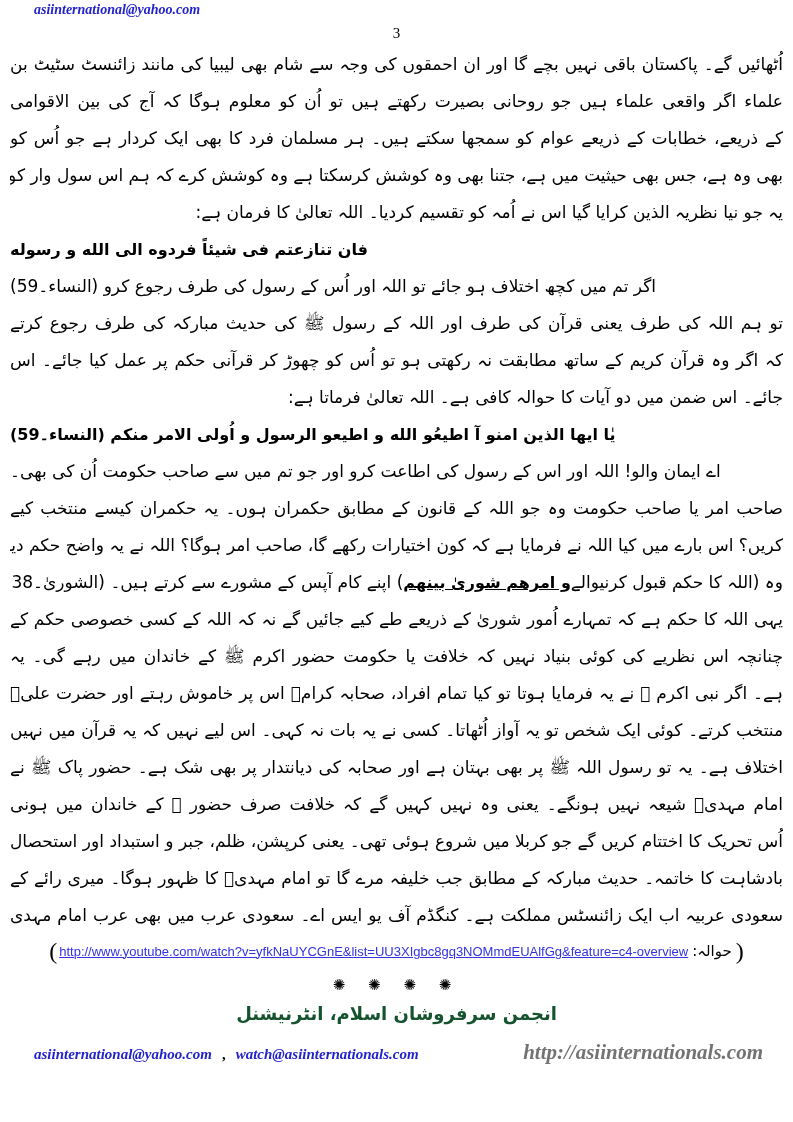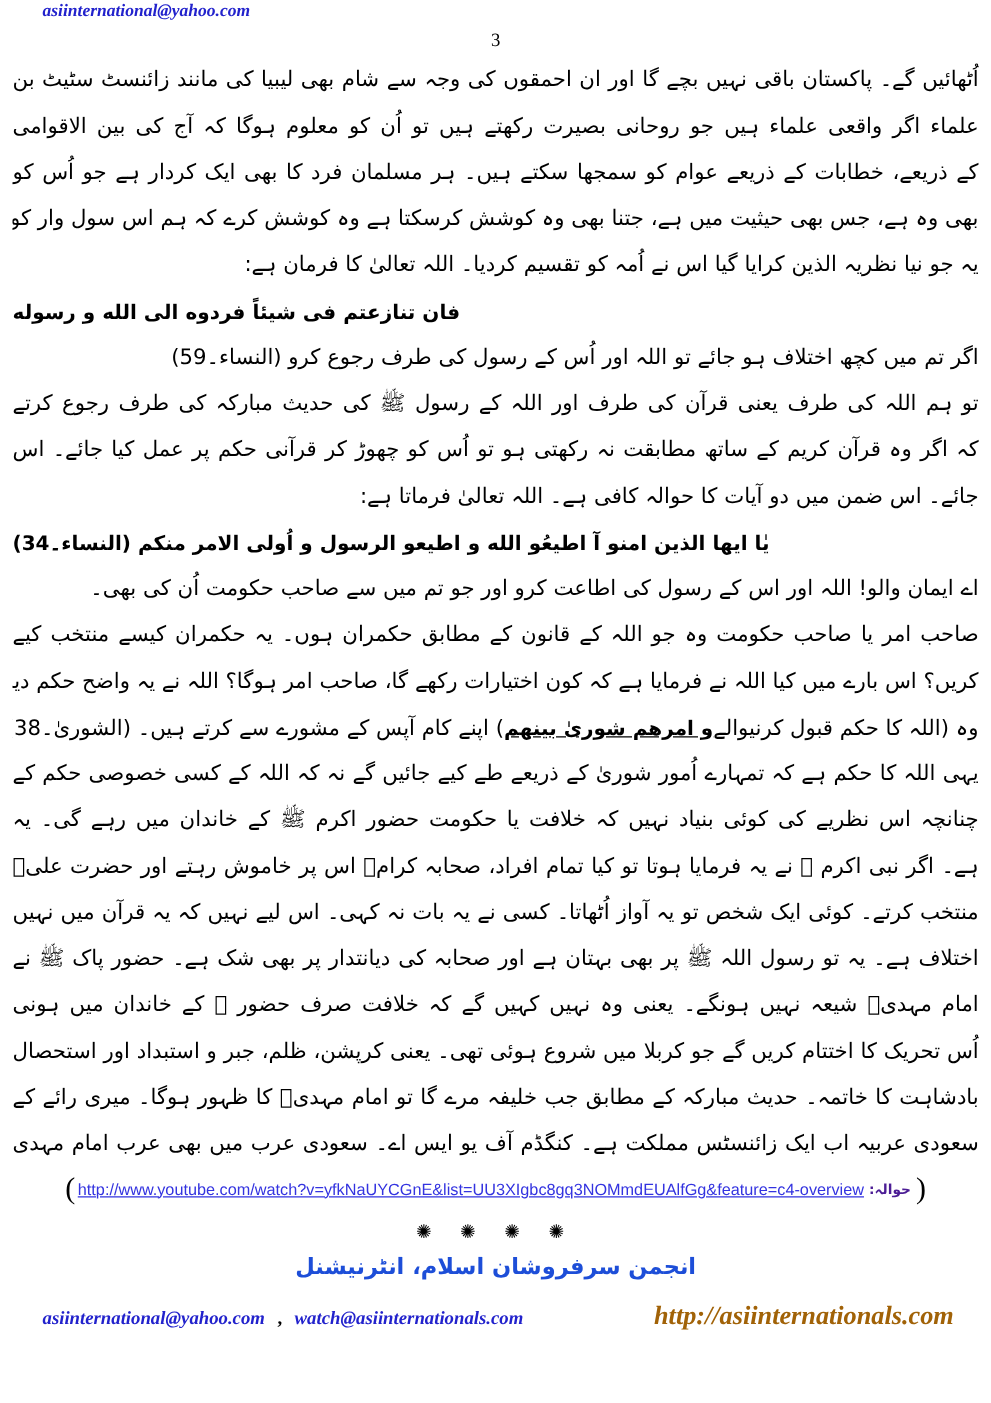--- a/index.html
+++ b/index.html
@@ -43,21 +43,21 @@
     font-family: "DejaVu Sans", sans-serif;
     white-space: nowrap;
   }
   .line.justify {
     text-align: justify;
     text-align-last: justify;
     -moz-text-align-last: justify;
     white-space: normal;
   }
   .line.right  { text-align: right; }
-  .line.center { text-align: right; }
+  .line.center { text-align: left; }
   .line.arabic {
     text-align: left;
     font-weight: bold;
     font-size: 16px;
   }
   .line.mixed {
     display: flex;
     direction: rtl;
     justify-content: space-between;
     align-items: baseline;
@@ -85,44 +85,43 @@
   }
   .ref-line .ref-url {
     font-family: "Liberation Sans", sans-serif;
     font-size: 13px;
     color: #3333e0;
     text-decoration: underline;
     text-decoration-thickness: 1px;
   }
   .ref-line .ref-label {
     font-family: "DejaVu Sans", sans-serif;
-    font-size: 11px;
-    color: #4c1d95;
+    font-size: 15px;
+    color: #000000;
     padding: 0 2px;
-    font-weight: bold;
   }
   .ornaments {
     margin-top: 6px;
     height: 26px;
     line-height: 26px;
     text-align: center;
     font-size: 15px;
     letter-spacing: 9px;
     font-family: "DejaVu Sans", sans-serif;
     color: #000000;
   }
   .org-name {
     direction: rtl;
     height: 32px;
     line-height: 32px;
     text-align: center;
     font-weight: bold;
     font-size: 18px;
     font-family: "DejaVu Sans", sans-serif;
-    color: #1d4ed8;
+    color: #14532d;
   }
   .footer-row {
     margin-top: 10px;
     display: flex;
     justify-content: space-between;
     align-items: baseline;
     padding: 0 30px 0 34px;
   }
   .footer-emails {
     display: flex;
@@ -140,21 +139,21 @@
   .footer-emails .sep {
     font-size: 15px;
     color: #000000;
     font-weight: bold;
   }
   .footer-site {
     font-family: "Liberation Serif", serif;
     font-style: italic;
     font-weight: bold;
     font-size: 21px;
-    color: #a16207;
+    color: #737373;
     text-decoration: none;
   }
 </style>
 </head>
 <body>
 
 <div class="page">
 
   <a class="header-email" href="#">asiinternational@yahoo.com</a>
 
@@ -164,21 +163,21 @@
       <div class="line justify" dir="rtl">اُٹھائیں گے۔ پاکستان باقی نہیں بچے گا اور ان احمقوں کی وجہ سے شام بھی لیبیا کی مانند زائنسٹ سٹیٹ بن جائے گا۔</div>
       <div class="line justify" dir="rtl">علماء اگر واقعی علماء ہیں جو روحانی بصیرت رکھتے ہیں تو اُن کو معلوم ہوگا کہ آج کی بین الاقوامی سیاسی صورتحال کیا ہے۔ وہ منبر</div>
       <div class="line justify" dir="rtl">کے ذریعے، خطابات کے ذریعے عوام کو سمجھا سکتے ہیں۔ ہر مسلمان فرد کا بھی ایک کردار ہے جو اُس کو لازماً ادا کرنا چاہیے۔ چاہے جہاں</div>
       <div class="line right" dir="rtl">بھی وہ ہے، جس بھی حیثیت میں ہے، جتنا بھی وہ کوشش کرسکتا ہے وہ کوشش کرے کہ ہم اس سول وار کو نہ ہونے دیں۔</div>
       <div class="line right" dir="rtl">یہ جو نیا نظریہ الذین کرایا گیا اس نے اُمہ کو تقسیم کردیا۔ اللہ تعالیٰ کا فرمان ہے:</div>
       <div class="line arabic" dir="rtl">فان تنازعتم فی شیئاً فردوه الی الله و رسوله</div>
       <div class="line center" dir="rtl">اگر تم میں کچھ اختلاف ہو جائے تو اللہ اور اُس کے رسول کی طرف رجوع کرو (النساء۔59)</div>
       <div class="line justify" dir="rtl">تو ہم اللہ کی طرف یعنی قرآن کی طرف اور اللہ کے رسول ﷺ کی حدیث مبارکہ کی طرف رجوع کرتے ہیں۔ حدیث کا اصول ہے</div>
       <div class="line justify" dir="rtl">کہ اگر وہ قرآن کریم کے ساتھ مطابقت نہ رکھتی ہو تو اُس کو چھوڑ کر قرآنی حکم پر عمل کیا جائے۔ اس مسئلے کو بھی قرآن کے مطابق حل کیا</div>
       <div class="line right" dir="rtl">جائے۔ اس ضمن میں دو آیات کا حوالہ کافی ہے۔ اللہ تعالیٰ فرماتا ہے:</div>
-      <div class="line arabic" dir="rtl">یٰا ایھا الذین امنو آ اطیعُو الله و اطیعو الرسول و اُولی الامر منکم (النساء۔34)</div>
+      <div class="line arabic" dir="rtl">یٰا ایھا الذین امنو آ اطیعُو الله و اطیعو الرسول و اُولی الامر منکم (النساء۔59)</div>
       <div class="line center" dir="rtl">اے ایمان والو! اللہ اور اس کے رسول کی اطاعت کرو اور جو تم میں سے صاحب حکومت اُن کی بھی۔</div>
       <div class="line justify" dir="rtl">صاحب امر یا صاحب حکومت وہ جو اللہ کے قانون کے مطابق حکمران ہوں۔ یہ حکمران کیسے منتخب کیے جائیں اور وہ کس طرح حکمرانی</div>
       <div class="line right" dir="rtl">کریں؟ اس بارے میں کیا اللہ نے فرمایا ہے کہ کون اختیارات رکھے گا، صاحب امر ہوگا؟ اللہ نے یہ واضح حکم دیا ہے:</div>
       <div class="line mixed" dir="rtl">
         <span dir="rtl">وہ (اللہ کا حکم قبول کرنیوالے</span>
         <span class="arabic-inline" dir="rtl">و امرھم شوریٰ بینھم</span>
         <span dir="rtl">) اپنے کام آپس کے مشورے سے کرتے ہیں۔ (الشوریٰ۔38)</span>
       </div>
       <div class="line justify" dir="rtl">یہی اللہ کا حکم ہے کہ تمہارے اُمور شوریٰ کے ذریعے طے کیے جائیں گے نہ کہ اللہ کے کسی خصوصی حکم کے ذریعے۔ قرآن واضح ہے۔</div>
       <div class="line justify" dir="rtl">چنانچہ اس نظریے کی کوئی بنیاد نہیں کہ خلافت یا حکومت حضور اکرم ﷺ کے خاندان میں رہے گی۔ یہ نظریہ قرآن کے حکم کے خلاف</div>

